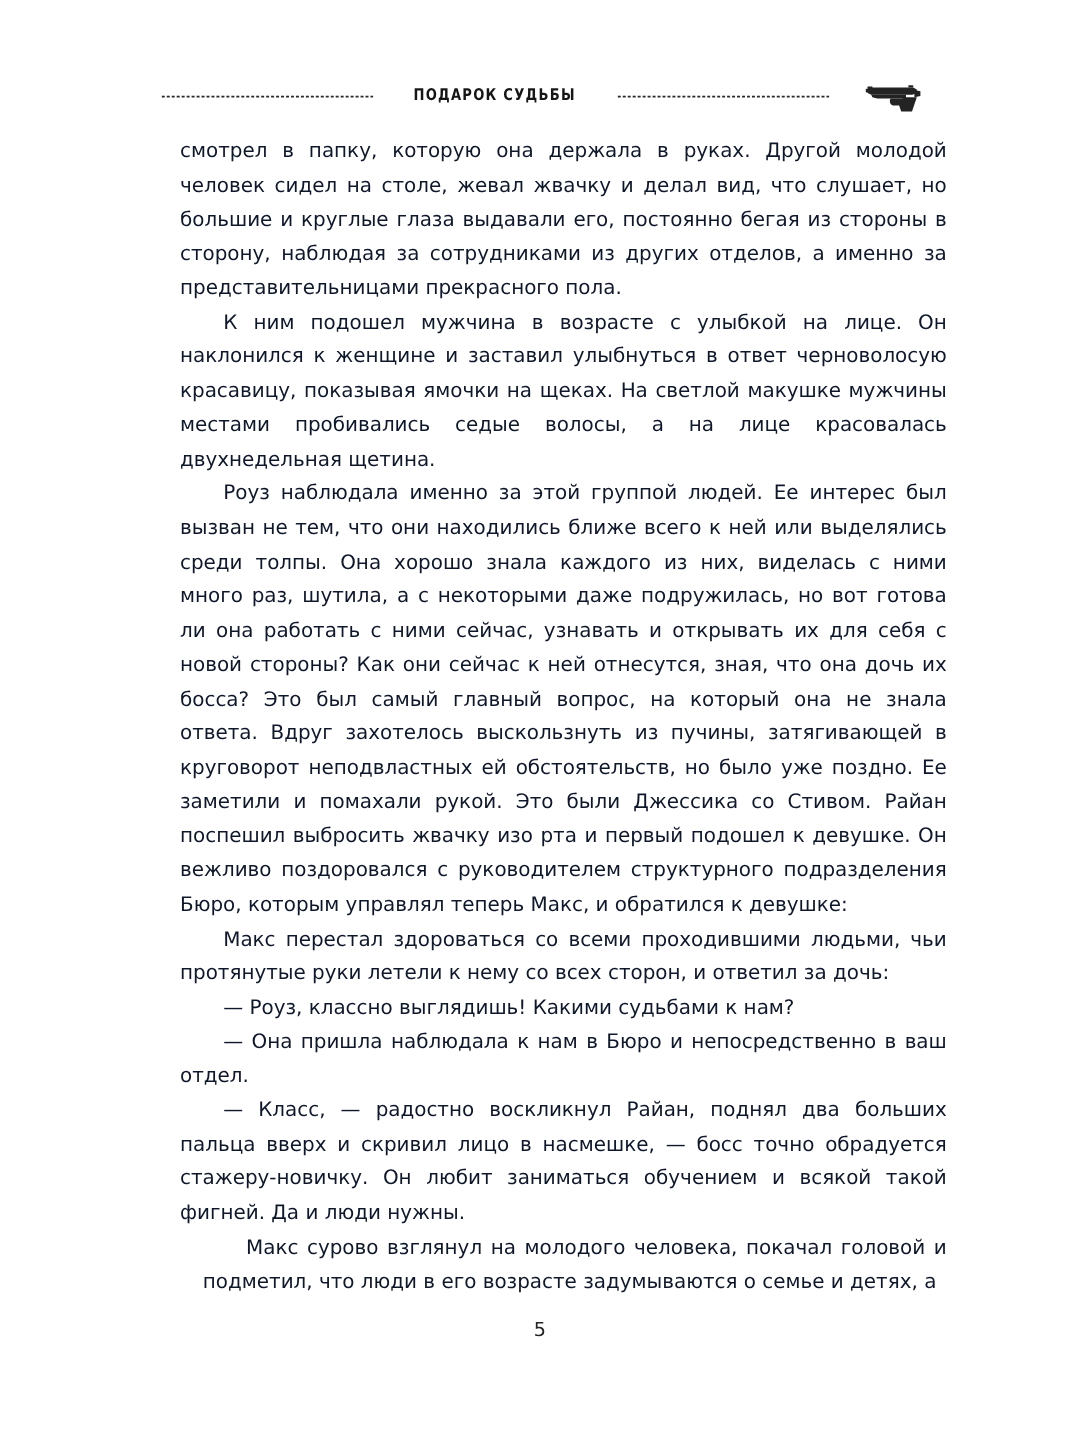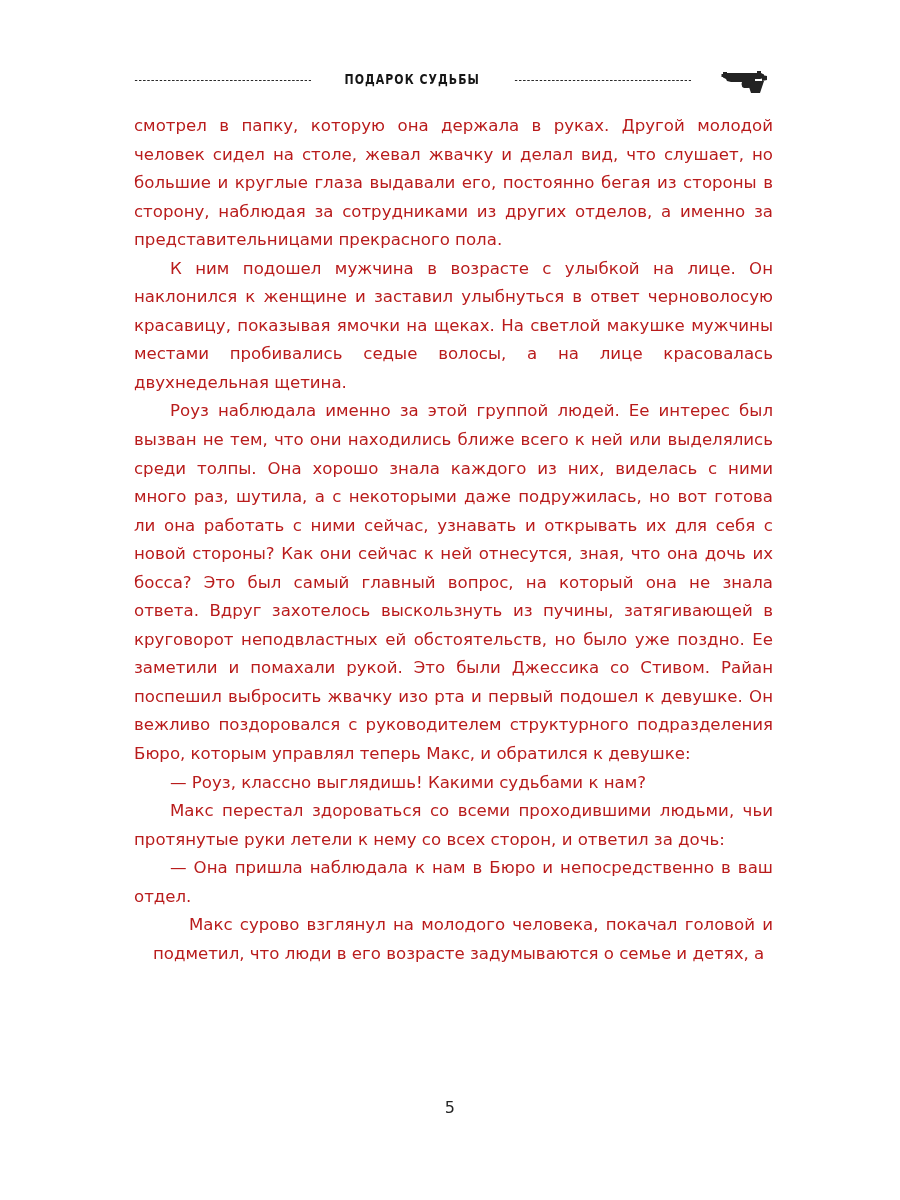--- a/index.html
+++ b/index.html
@@ -63,28 +63,28 @@
     flex: 0 0 auto;
     width: 52px;
     height: 30px;
     margin-left: 3px;
     display: block;
   }
 
   
   .body-text {
     position: absolute;
-    left: 134px;
+    left: 150px;
     top: 112px;
     width: 639px;
     font-size: 16.6px;
     line-height: 28.55px;
     text-align: justify;
     text-justify: inter-word;
-    color: #b91c1c;
+    color: #0f172a;
     hyphens: manual;
   }
   .body-text p {
     margin: 0;
     text-indent: 36px;
   }
   .body-text p.cont {
     text-indent: 36px;
   }
   .body-text p:last-child {
@@ -132,21 +132,22 @@
 
         <path d="M84 22 L94 24 L94 32 L84 34 Z"></path>
       </g>
     </svg>
   </div>
 
   <div class="body-text">
     <p class="cont" style="text-indent: 0px;">смотрел в папку, которую она держала в руках. Другой молодой человек сидел на столе, жевал жвачку и делал вид, что слушает, но большие и круглые глаза выдавали его, постоянно бегая из стороны в сторону, наблюдая за сотрудниками из других отделов, а именно за представительницами прекрасного пола.</p>
     <p>К ним подошел мужчина в возрасте с улыбкой на лице. Он наклонился к женщине и заставил улыбнуться в ответ черноволосую красавицу, показывая ямочки на щеках. На светлой макушке мужчины местами пробивались седые волосы, а на лице красовалась двухнедельная щетина.</p>
     <p>Роуз наблюдала именно за этой группой людей. Ее интерес был вызван не тем, что они находились ближе всего к ней или выделялись среди толпы. Она хорошо знала каждого из них, виделась с ними много раз, шутила, а с некоторыми даже подружилась, но вот готова ли она работать с ними сейчас, узнавать и открывать их для себя с новой стороны? Как они сейчас к ней отнесутся, зная, что она дочь их босса? Это был самый главный вопрос, на который она не знала ответа. Вдруг захотелось выскользнуть из пучины, затягивающей в круговорот неподвластных ей обстоятельств, но было уже поздно. Ее заметили и помахали рукой. Это были Джессика со Стивом. Райан поспешил выбросить жвачку изо рта и первый подошел к девушке. Он вежливо поздоровался с руководителем структурного подразделения Бюро, которым управлял теперь Макс, и обратился к девушке:</p>
+    <p>Макс перестал здороваться со всеми проходившими людьми, чьи протянутые руки летели к нему со всех сторон, и ответил за дочь:</p>
     <p>— Роуз, классно выглядишь! Какими судьбами к нам?</p>
-    <p>Макс перестал здороваться со всеми проходившими людьми, чьи протянутые руки летели к нему со всех сторон, и ответил за дочь:</p>
     <p>— Она пришла наблюдала к нам в Бюро и непосредственно в ваш отдел.</p>
+    <p>— Класс, — радостно воскликнул Райан, поднял два больших пальца вверх и скривил лицо в насмешке, — босс точно обрадуется стажеру-новичку. Он любит заниматься обучением и всякой такой фигней. Да и люди нужны.</p>
     <p>Макс сурово взглянул на молодого человека, покачал головой и подметил, что люди в его возрасте задумываются о семье и детях, а</p>
   </div>
 
   <div class="folio">5</div>
 
 </div>
 
 </body></html>

